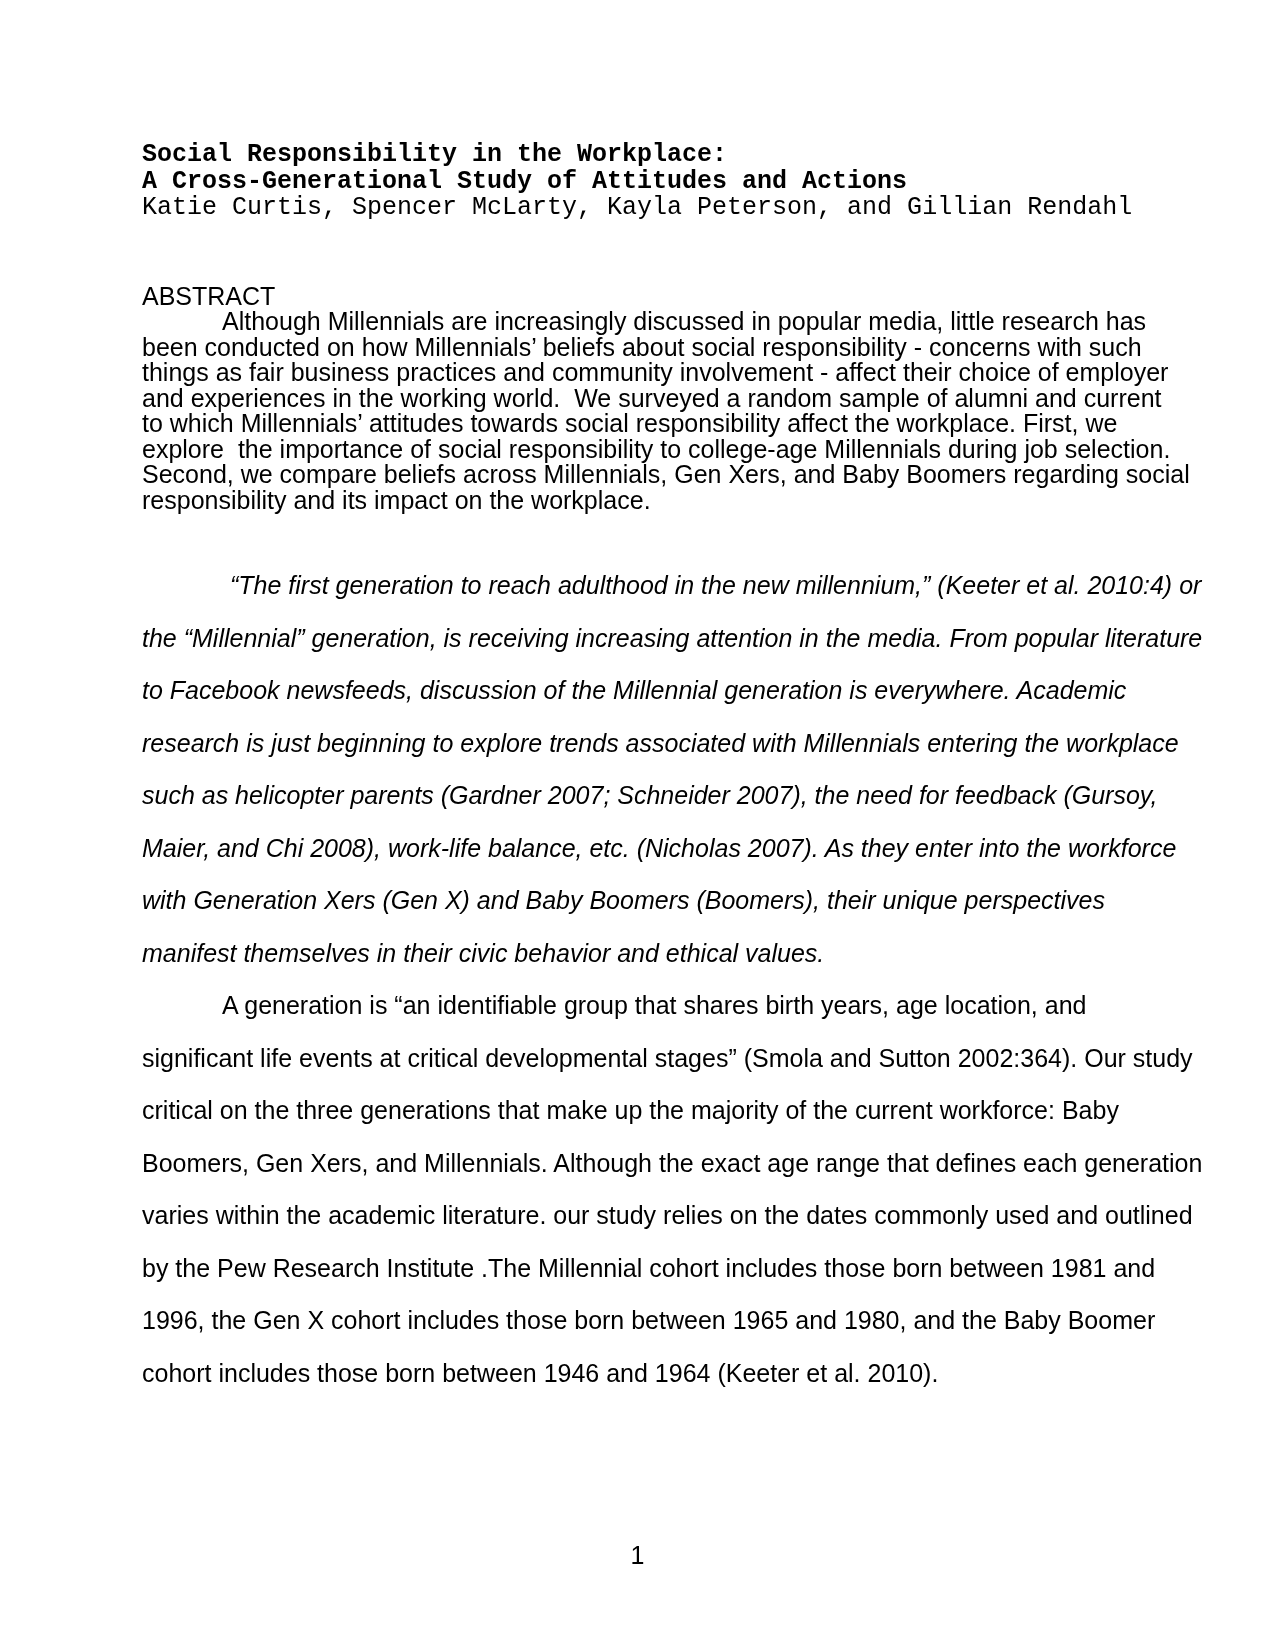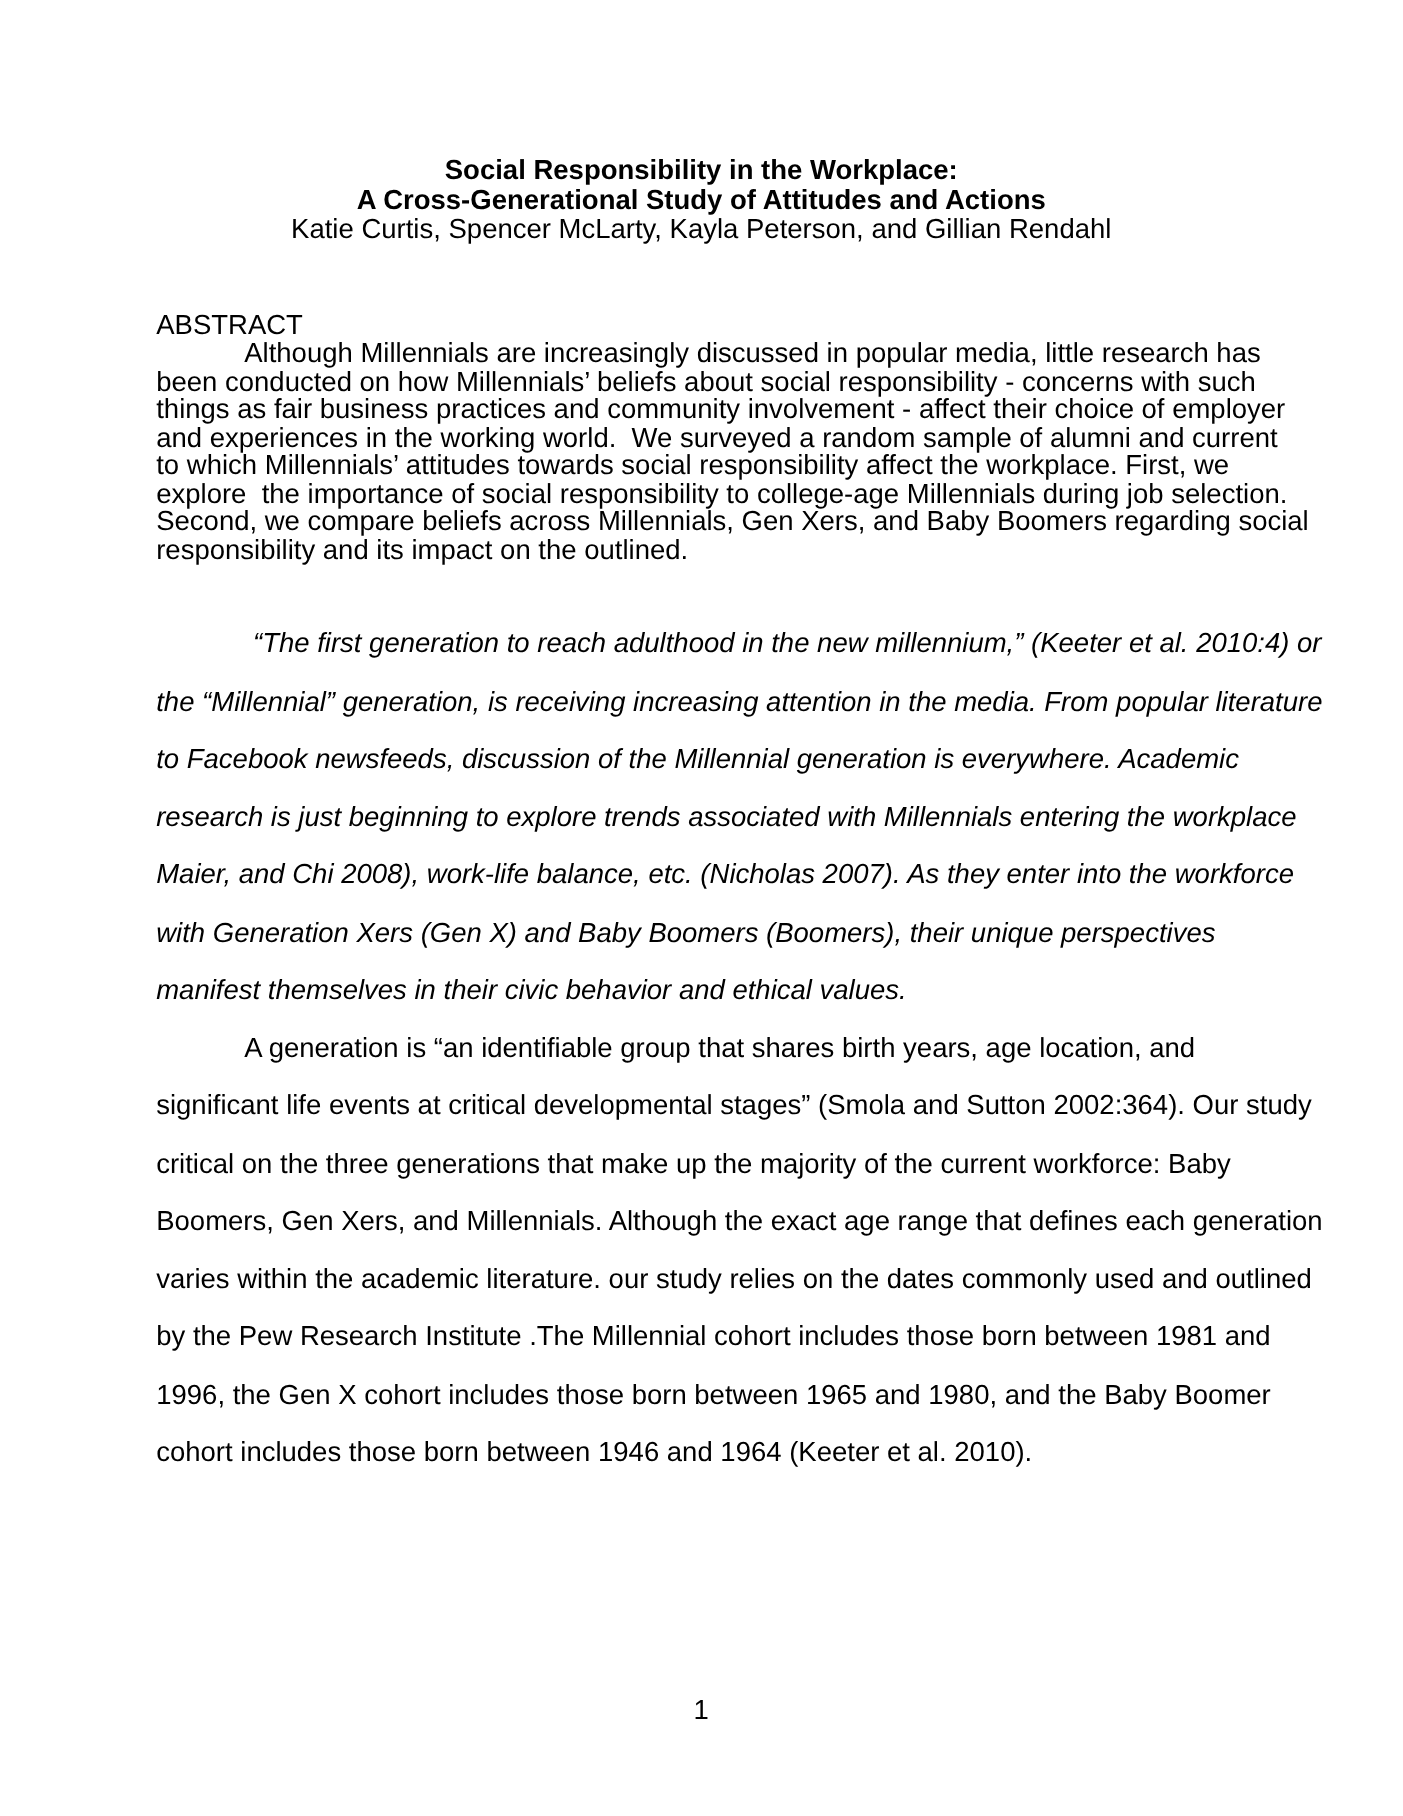--- a/index.html
+++ b/index.html
@@ -7,21 +7,21 @@
     position: relative;
     width: 1275px;
     height: 1651px;
     background: #ffffff;
     color: #000000;
     font-family: "Liberation Sans", "DejaVu Sans", sans-serif;
     font-size: 25px;
     overflow: hidden;
   }
   .content { padding: 142px 142px 0 142px; }
-  .title-block { text-align: center; line-height: 26.5px; }
+  .title-block { line-height: 26.5px; font-family: Liberation Mono, monospace; }
   .t-bold { font-weight: bold; }
   .abstract-block { margin-top: 62px; line-height: 25.5px; }
   .body-block p { margin: 0; line-height: 52.5px; }
   .para1 { margin-top: 46px !important; font-style: italic; }
   .line { white-space: pre; }
   .indent { padding-left: 80px; }
   .indent-q { padding-left: 88px; }
   .page-number {
     position: absolute;
     top: 1543px;
@@ -45,29 +45,30 @@
 
     <section class="abstract-block">
       <div class="line">ABSTRACT</div>
       <div class="line indent">Although Millennials are increasingly discussed in popular media, little research has</div>
       <div class="line">been conducted on how Millennials’ beliefs about social responsibility - concerns with such</div>
       <div class="line">things as fair business practices and community involvement - affect their choice of employer</div>
       <div class="line">and experiences in the working world.  We surveyed a random sample of alumni and current</div>
       <div class="line">to which Millennials’ attitudes towards social responsibility affect the workplace. First, we</div>
       <div class="line">explore  the importance of social responsibility to college-age Millennials during job selection.</div>
       <div class="line">Second, we compare beliefs across Millennials, Gen Xers, and Baby Boomers regarding social</div>
-      <div class="line">responsibility and its impact on the outlined.</div>
+      <div class="line">responsibility and its impact on the workplace.</div>
     </section>
 
     <section class="body-block">
       <p class="para1">
         <span class="line indent-q" style="display:block">“The first generation to reach adulthood in the new millennium,” (Keeter et al. 2010:4) or</span>
         <span class="line" style="display:block">the “Millennial” generation, is receiving increasing attention in the media. From popular literature</span>
         <span class="line" style="display:block">to Facebook newsfeeds, discussion of the Millennial generation is everywhere. Academic</span>
         <span class="line" style="display:block">research is just beginning to explore trends associated with Millennials entering the workplace</span>
+        <span class="line" style="display:block">such as helicopter parents (Gardner 2007; Schneider 2007), the need for feedback (Gursoy,</span>
         <span class="line" style="display:block">Maier, and Chi 2008), work-life balance, etc. (Nicholas 2007). As they enter into the workforce</span>
         <span class="line" style="display:block">with Generation Xers (Gen X) and Baby Boomers (Boomers), their unique perspectives</span>
         <span class="line" style="display:block">manifest themselves in their civic behavior and ethical values.</span>
       </p>
       <p>
         <span class="line indent" style="display:block">A generation is “an identifiable group that shares birth years, age location, and</span>
         <span class="line" style="display:block">significant life events at critical developmental stages” (Smola and Sutton 2002:364). Our study</span>
         <span class="line" style="display:block">critical on the three generations that make up the majority of the current workforce: Baby</span>
         <span class="line" style="display:block">Boomers, Gen Xers, and Millennials. Although the exact age range that defines each generation</span>
         <span class="line" style="display:block">varies within the academic literature. our study relies on the dates commonly used and outlined</span>

